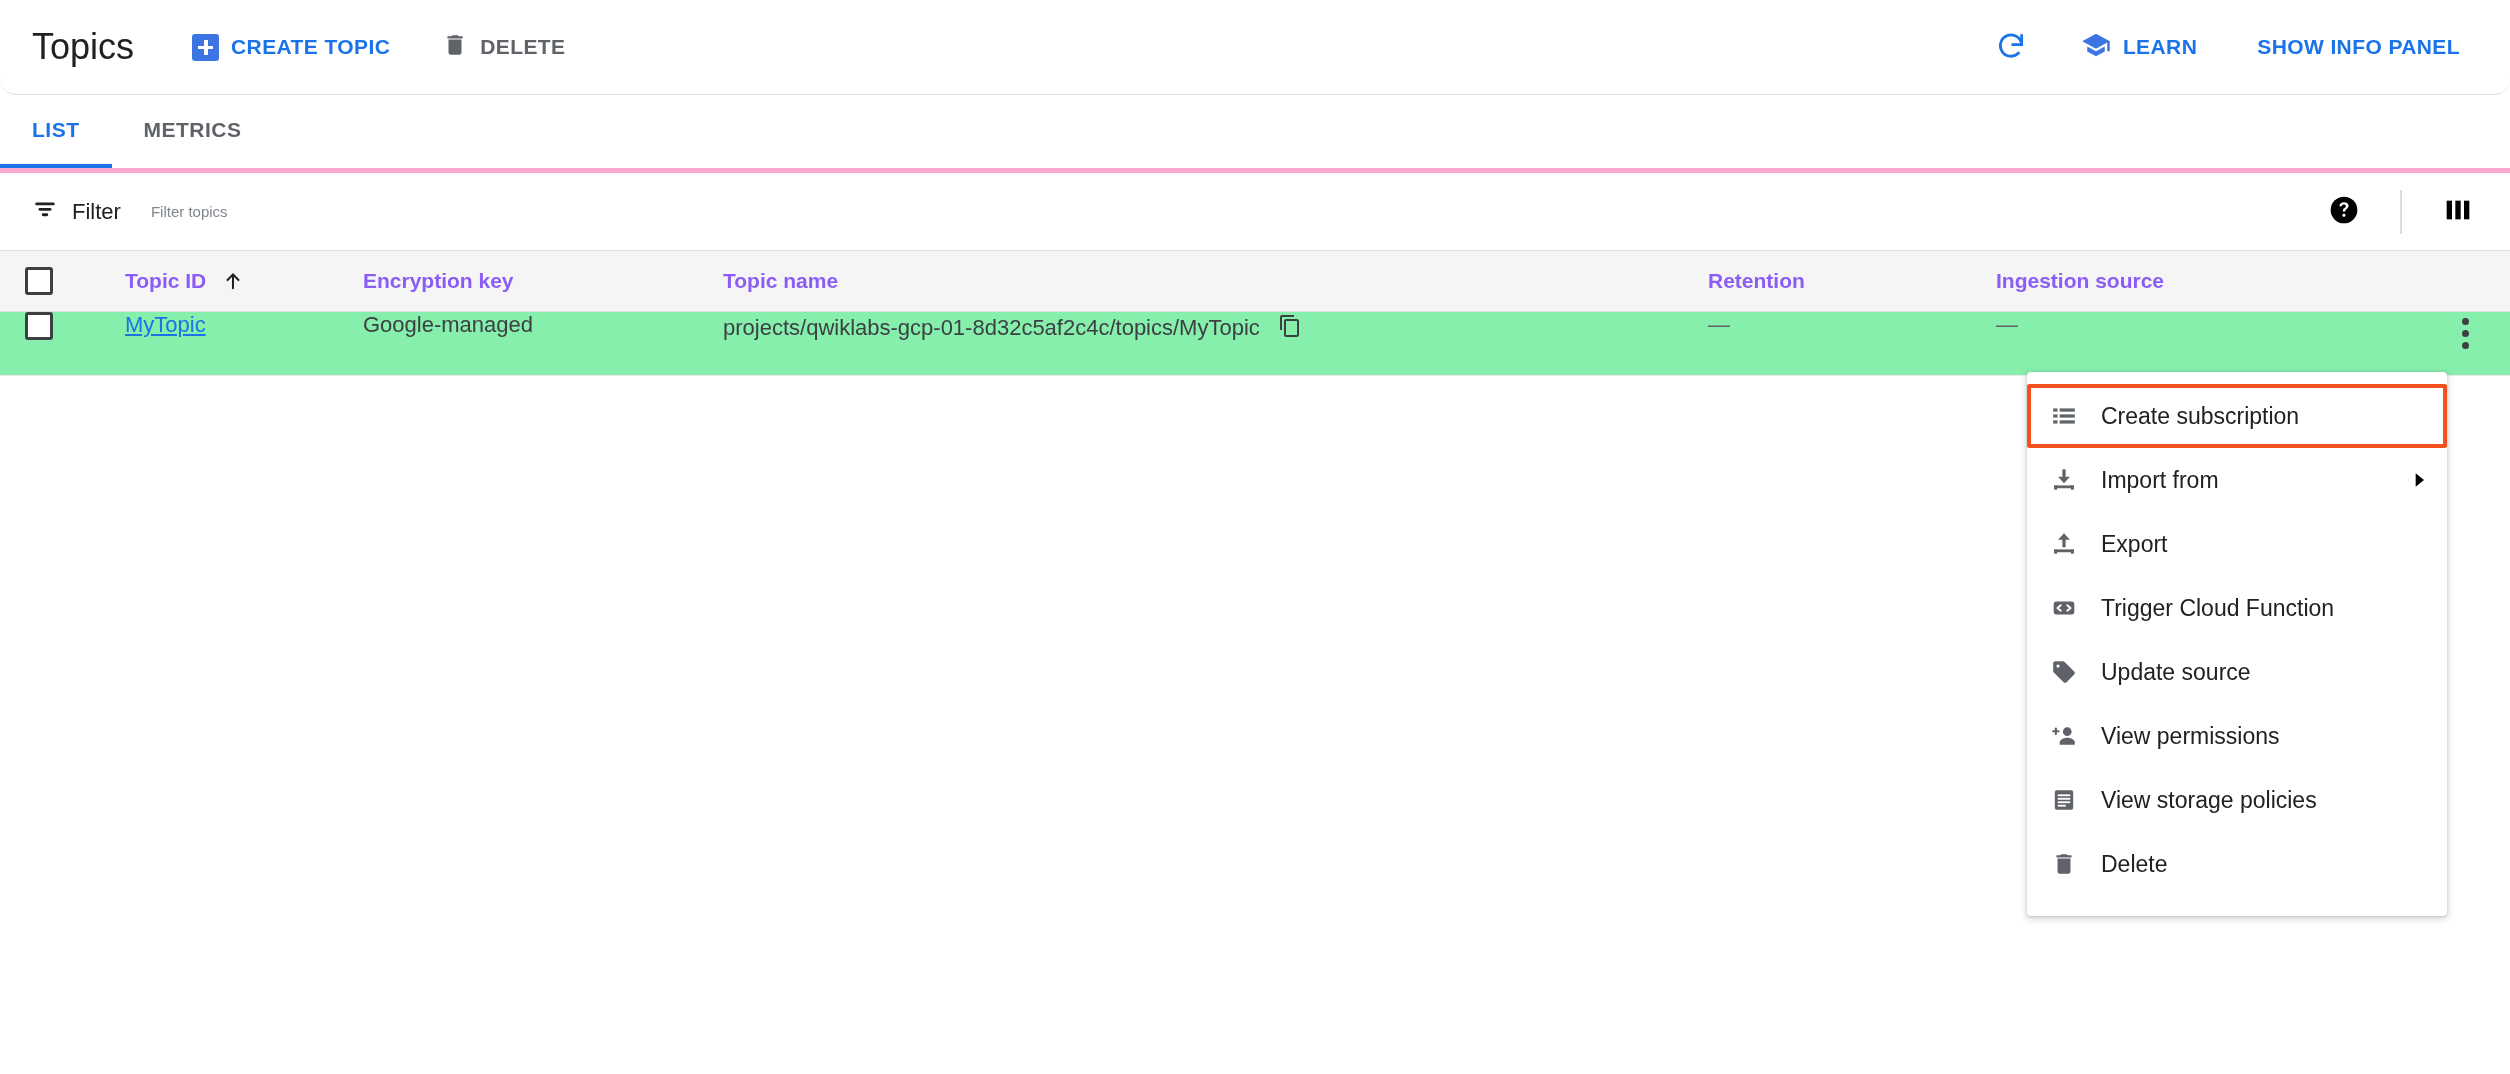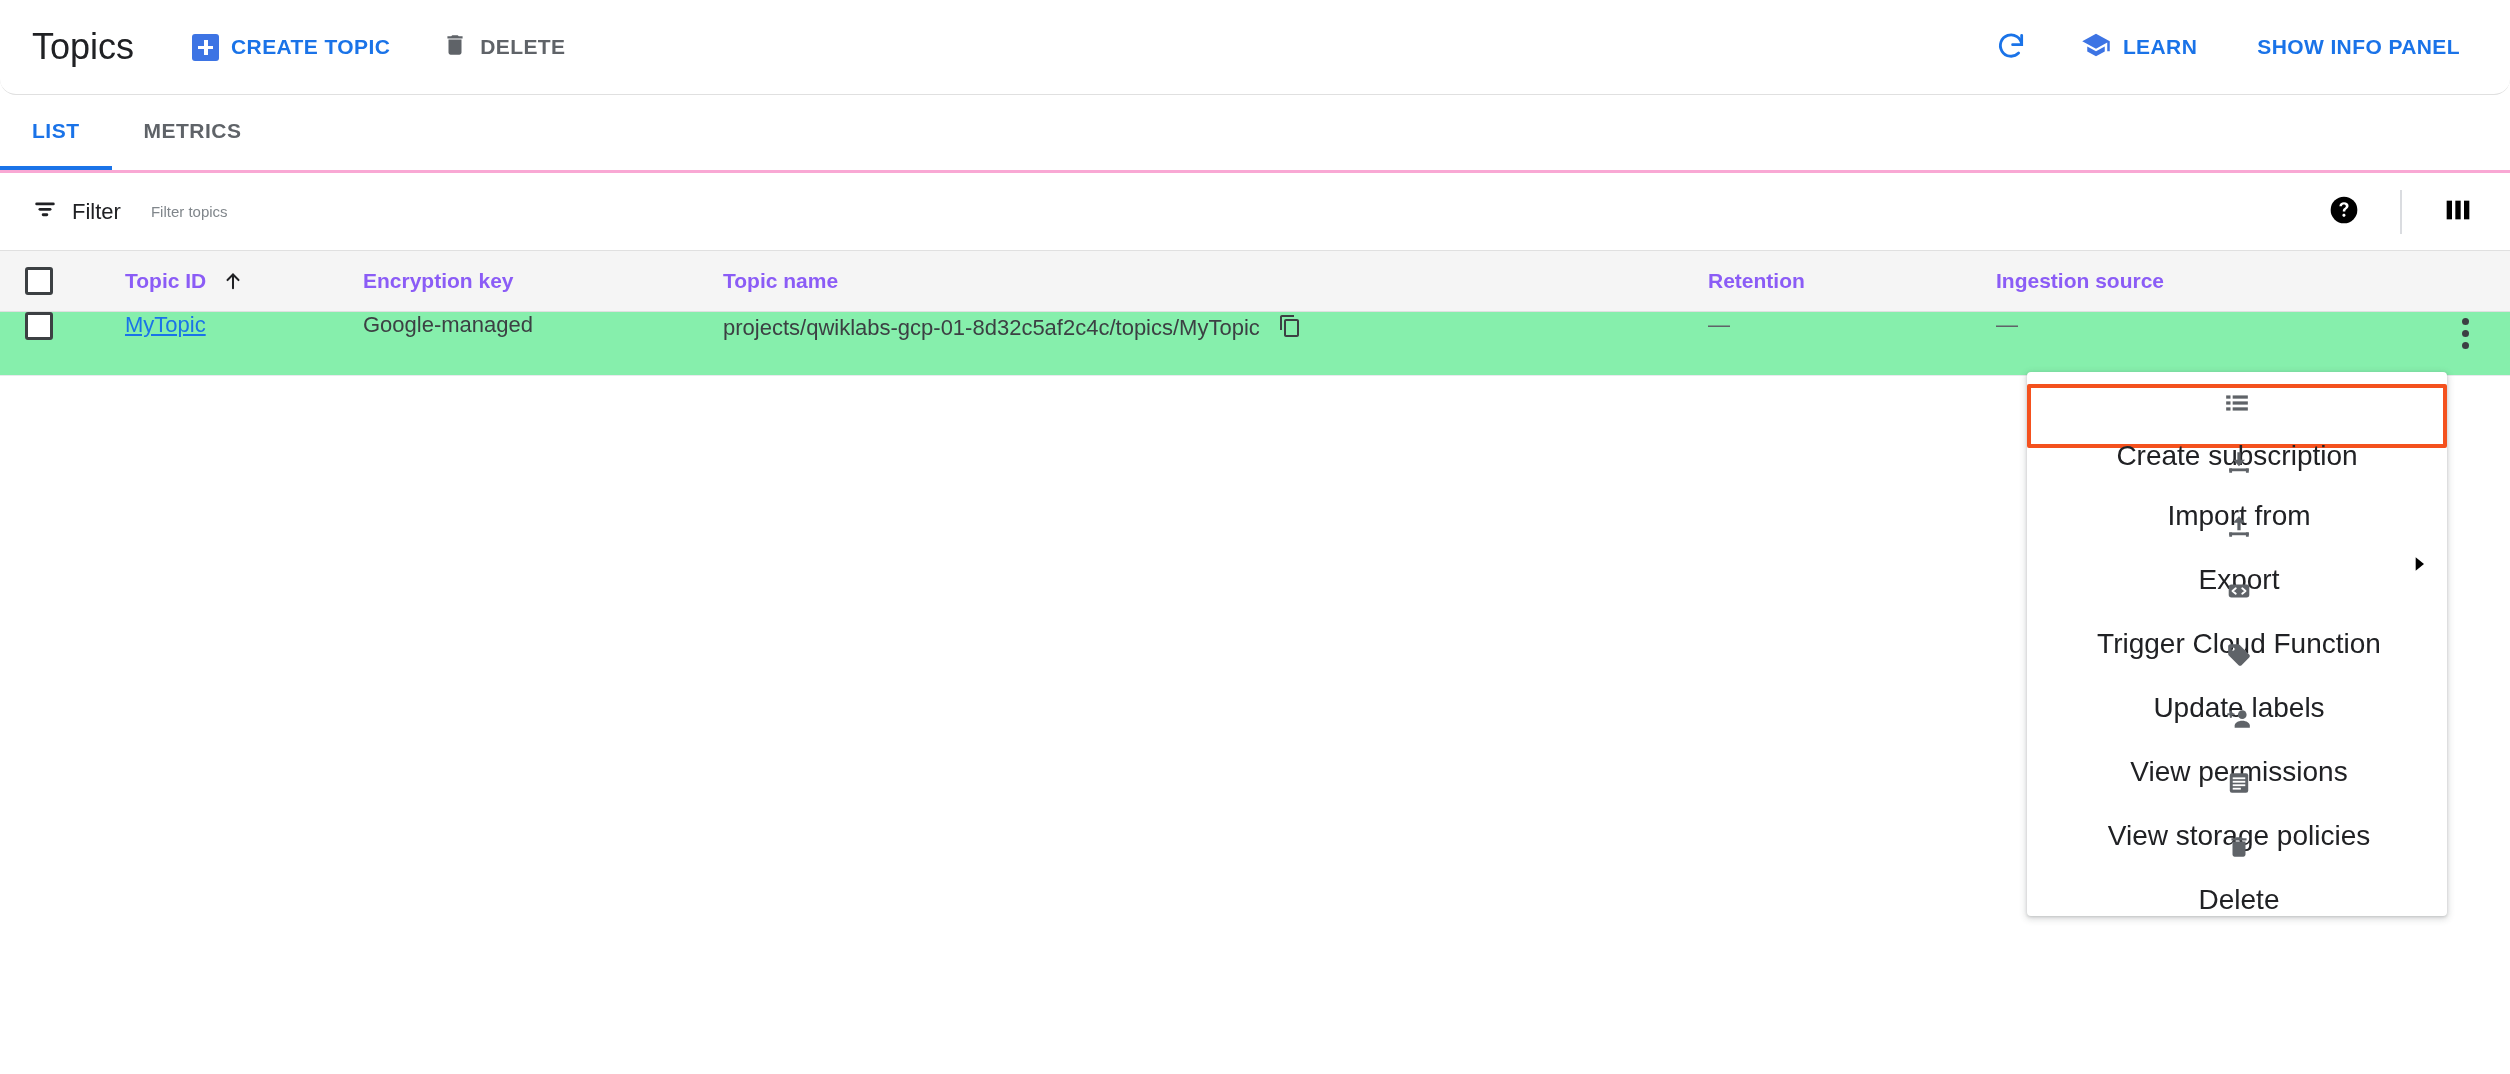--- a/index.html
+++ b/index.html
@@ -71,21 +71,21 @@
   }
   .icon-btn {
     background: none; border: none; cursor: pointer;
     display: inline-flex; align-items: center; justify-content: center;
     padding: 6px;
   }
 
   
   .tabs {
     height: 78px;
-    border-bottom: 3px solid #f9a8d4;
+    border-bottom: 5px solid #f9a8d4;
     display: flex;
     align-items: stretch;
     padding-left: 0;
   }
   .tab {
     display: flex;
     align-items: center;
     justify-content: center;
     padding: 0 32px;
     font-size: 21px;
@@ -195,29 +195,28 @@
     padding: 12px 0 20px 0;
     z-index: 50;
   }
   .menu-item {
     display: flex;
     align-items: center;
     height: 64px;
     padding: 0 18px 0 22px;
     gap: 22px;
     cursor: pointer;
-    font-size: 28px;
+    font-size: 23px;
     color: #202124;
     position: relative;
     background: none;
     border: none;
     width: 100%;
     font-family: inherit;
     text-align: left;
-    flex-direction: column;
   }
   .menu-item .mi-ico { width: 30px; display: inline-flex; align-items: center; justify-content: center; flex: 0 0 30px; }
   .menu-item .mi-label { flex: 1 1 auto; white-space: nowrap; }
   .menu-item .mi-arrow { margin-left: auto; display: inline-flex; }
   .menu-item.highlight {
     border: 4px solid #f4511e;
     border-radius: 2px;
     padding-left: 18px;
   }
 </style>
@@ -420,21 +419,21 @@
     </span>
     <span class="mi-label">Trigger Cloud Function</span>
   </div>
 
   <div class="menu-item">
     <span class="mi-ico">
       <svg width="26" height="26" viewBox="0 0 24 24" fill="#5f6368">
         <path d="M21.4 11.6 12.4 2.6c-.4-.4-.9-.6-1.4-.6H4c-1.1 0-2 .9-2 2v7c0 .5.2 1 .6 1.4l9 9c.4.4.9.6 1.4.6s1-.2 1.4-.6l7-7c.4-.4.6-.9.6-1.4s-.2-1-.6-1.4zM6.5 8C5.7 8 5 7.3 5 6.5S5.7 5 6.5 5 8 5.7 8 6.5 7.3 8 6.5 8z"></path>
       </svg>
     </span>
-    <span class="mi-label">Update labels</span>
+    <span class="mi-label">Update source</span>
   </div>
 
   <div class="menu-item">
     <span class="mi-ico">
       <svg width="26" height="26" viewBox="0 0 24 24" fill="#5f6368">
         <circle cx="15" cy="8" r="4"></circle>
         <path d="M15 13.5c-3.9 0-7 2-7 4.5v2h14v-2c0-2.5-3.1-4.5-7-4.5z"></path>
         <rect x="1" y="6.6" width="7" height="2" rx="1"></rect>
         <rect x="3.5" y="4.1" width="2" height="7" rx="1"></rect>
       </svg>

